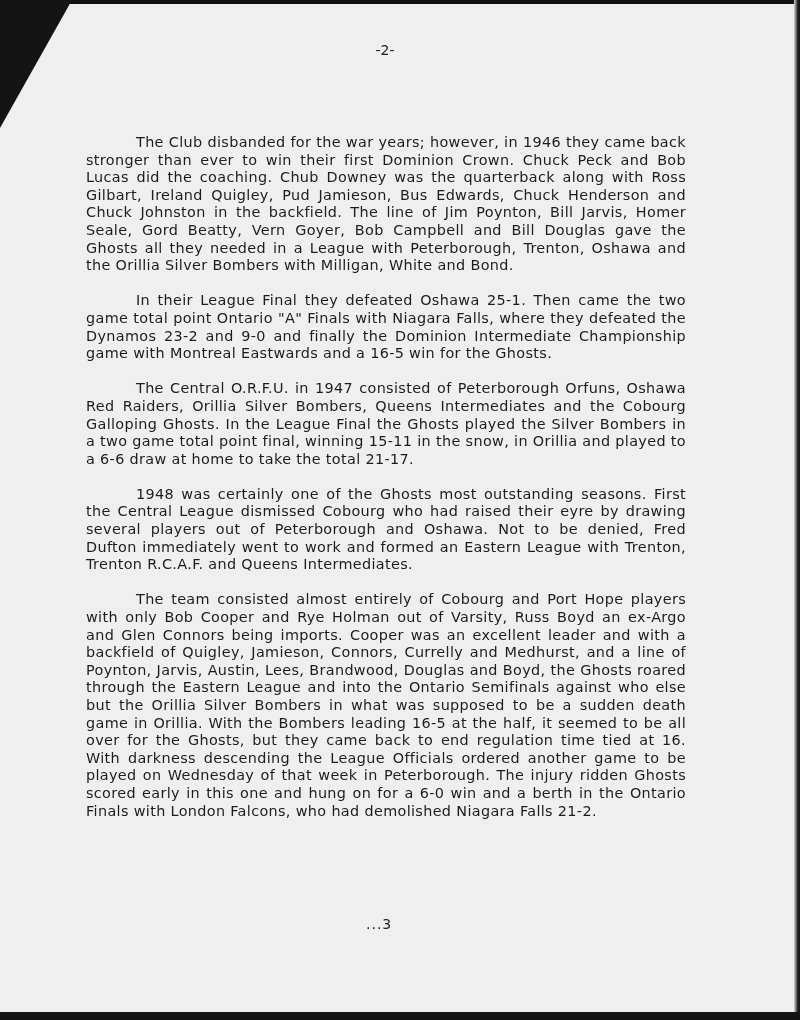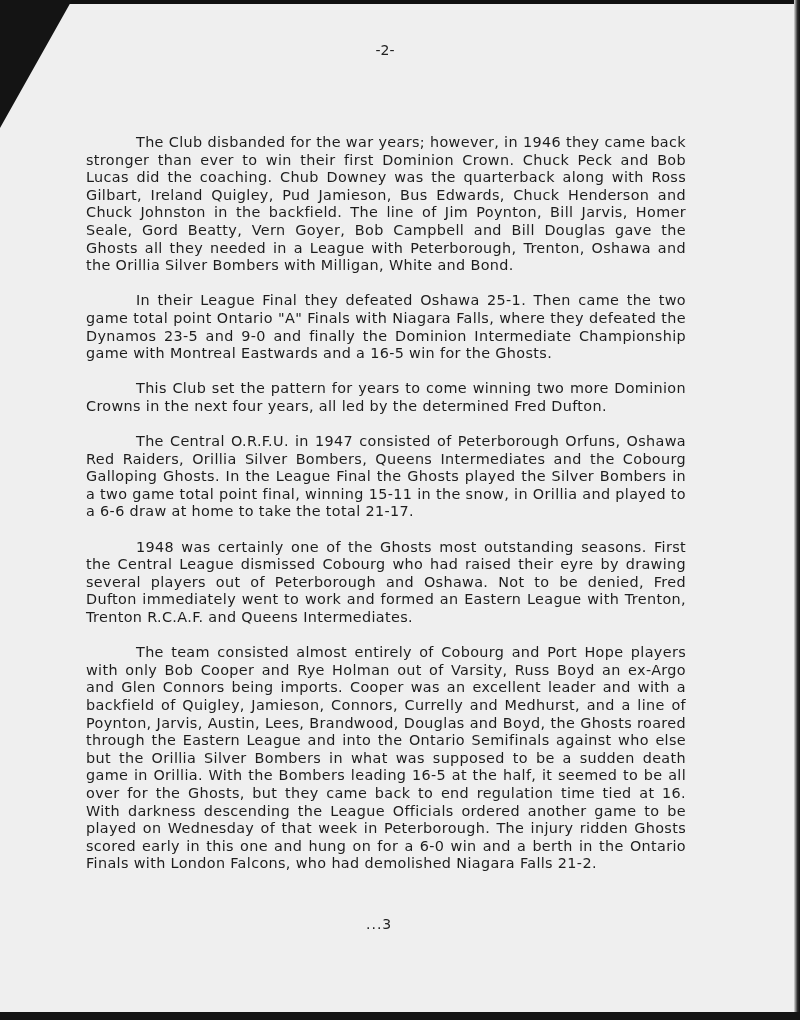--- a/index.html
+++ b/index.html
@@ -42,22 +42,21 @@
       font-size: 14px; color: #222; letter-spacing: 1px;
     }
   </style>
 </head>
 <body>
 
 <div class="page">
   <div class="page-number">-2-</div>
   <div class="body">
     <p class="para">The Club disbanded for the war years; however, in 1946 they came back stronger than ever to win their first Dominion Crown.  Chuck Peck and Bob Lucas did the coaching.  Chub Downey was the quarterback along with Ross Gilbart, Ireland Quigley, Pud Jamieson, Bus Edwards, Chuck Henderson and Chuck Johnston in the backfield.  The line of Jim Poynton, Bill Jarvis, Homer Seale, Gord Beatty, Vern Goyer, Bob Campbell and Bill Douglas gave the Ghosts all they needed in a League with Peterborough, Trenton, Oshawa and the Orillia Silver Bombers with Milligan, White and Bond.</p>
-    <p class="para">In their League Final they defeated Oshawa 25-1.  Then came the two game total point Ontario "A" Finals with Niagara Falls, where they defeated the Dynamos 23-5 and 9-0 and finally the Dominion Intermediate Championship game with Montreal Eastwards and a 16-5 win for the Ghosts.</p>
-    <p class="para">This Club set the pattern for years to come winning two more Dominion Crowns in the next four years, all led by the determined Fred Dufton.</p>
+    <p class="para">In their League Final they defeated Oshawa 25-1.  Then came the two game total point Ontario "A" Finals with Niagara Falls, where they defeated the Dynamos 23-2 and 9-0 and finally the Dominion Intermediate Championship game with Montreal Eastwards and a 16-5 win for the Ghosts.</p>
     <p class="para">The Central O.R.F.U. in 1947 consisted of Peterborough Orfuns, Oshawa Red Raiders, Orillia Silver Bombers, Queens Intermediates and the Cobourg Galloping Ghosts.  In the League Final the Ghosts played the Silver Bombers in a two game total point final, winning 15-11 in the snow, in Orillia and played to a 6-6 draw at home to take the total 21-17.</p>
     <p class="para">1948 was certainly one of the Ghosts most outstanding seasons. First the Central League dismissed Cobourg who had raised their eyre by drawing several players out of Peterborough and Oshawa.  Not to be denied, Fred Dufton immediately went to work and formed an Eastern League with Trenton, Trenton R.C.A.F. and Queens Intermediates.</p>
     <p class="para">The team consisted almost entirely of Cobourg and Port Hope players with only Bob Cooper and Rye Holman out of Varsity, Russ Boyd an ex-Argo and Glen Connors being imports.  Cooper was an excellent leader and with a backfield of Quigley, Jamieson, Connors, Currelly and Medhurst, and a line of Poynton, Jarvis, Austin, Lees, Brandwood, Douglas and Boyd, the Ghosts roared through the Eastern League and into the Ontario Semifinals against who else but the Orillia Silver Bombers in what was supposed to be a sudden death game in Orillia. With the Bombers leading 16-5 at the half, it seemed to be all over for the Ghosts, but they came back to end regulation time tied at 16.  With darkness descending the League Officials ordered another game to be played on Wednesday of that week in Peterborough.  The injury ridden Ghosts scored early in this one and hung on for a 6-0 win and a berth in the Ontario Finals with London Falcons, who had demolished Niagara Falls 21-2.</p>
   </div>
   <div class="continued">...3</div>
 </div>
 <div class="corner"></div>
 <div class="right-edge"></div>
 <div class="bottom-strip"></div>
 

